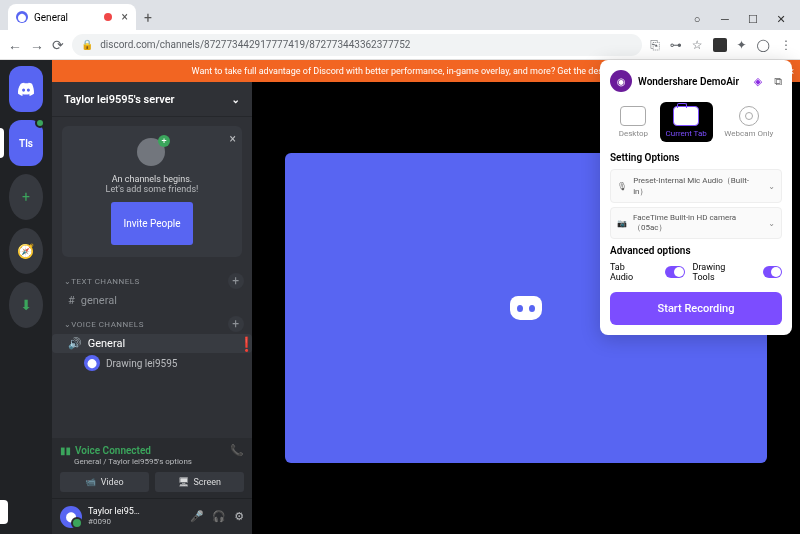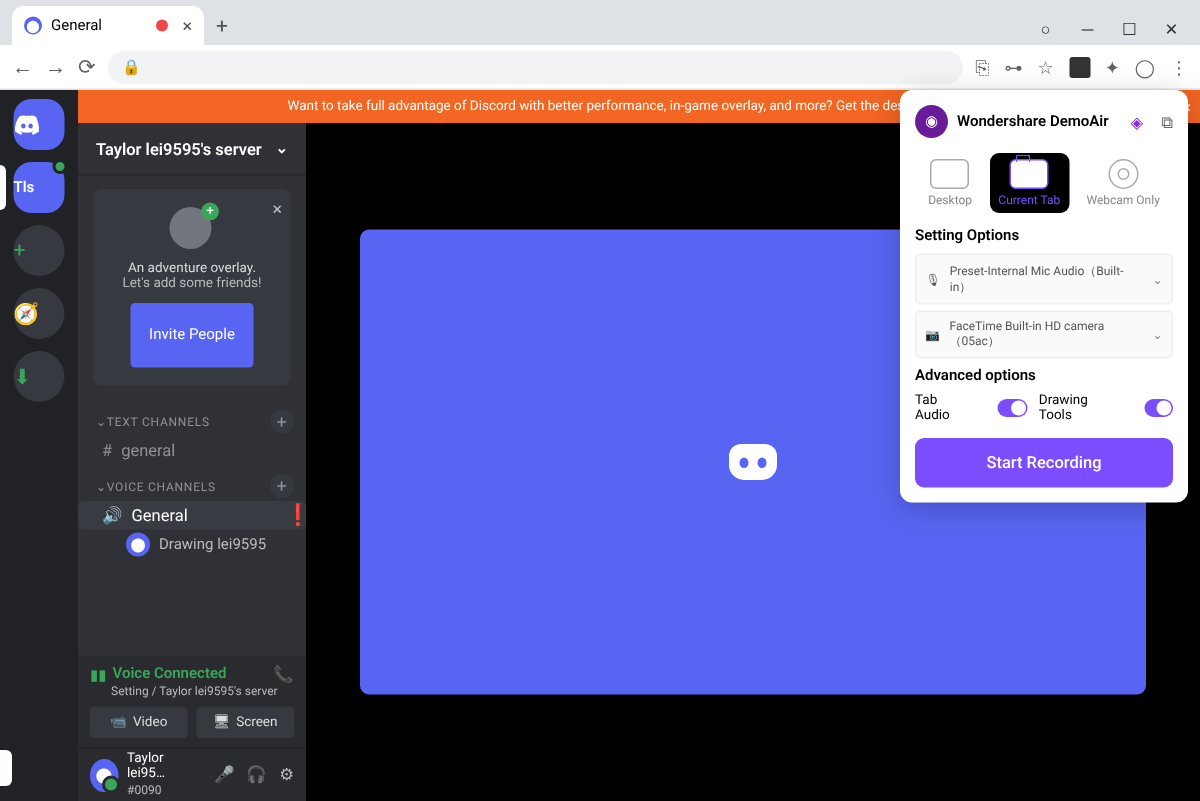--- a/index.html
+++ b/index.html
@@ -22,28 +22,28 @@
 .tbicons .icon { font-size: 12px; }
 .ext-icon { width: 14px; height: 14px; background: #333; border-radius: 2px; }
 
 
 .discord { height: 474px; display: flex; background: #202225; position: relative; }
 .banner { position: absolute; top: 0; left: 52px; right: 0; height: 22px; background: #f26522; color: #fff; font-size: 9px; display: flex; align-items: center; justify-content: center; z-index: 1; gap: 6px; }
 .banner .apple, .banner .win { font-size: 10px; }
 .banner .close { position: absolute; right: 6px; color: #fff; font-size: 11px; }
 
 .serverbar { width: 52px; background: #202225; display: flex; flex-direction: column; align-items: center; padding-top: 6px; gap: 8px; }
-.srv { width: 34px; height: 34px; border-radius: 50%; background: #36393f; display: flex; align-items: center; justify-content: flex-start; color: #dcddde; font-size: 14px; cursor: pointer; }
+.srv { width: 34px; height: 46px; border-radius: 50%; background: #36393f; display: flex; align-items: center; justify-content: center; color: #dcddde; font-size: 14px; cursor: pointer; }
 .srv.home { background: #5865f2; color: #fff; border-radius: 12px; }
 .srv.active { border-radius: 12px; background: #5865f2; color: #fff; font-size: 10px; font-weight: 600; position: relative; }
 .srv.active::before { content: ""; position: absolute; left: -9px; width: 4px; height: 30px; background: #fff; border-radius: 0 4px 4px 0; }
 .srv.green { color: #3ba55c; }
 .srv .badge-dot { position: absolute; top: -2px; right: -2px; width: 10px; height: 10px; background: #3ba55c; border: 2px solid #202225; border-radius: 50%; }
 
-.channels { width: 152px; background: #2f3136; display: flex; flex-direction: column; position: relative; }
+.channels { width: 200px; background: #2f3136; display: flex; flex-direction: column; position: relative; }
 .chan-header { margin-top: 22px; height: 34px; display: flex; align-items: center; padding: 0 12px; color: #fff; font-size: 11px; font-weight: 600; box-shadow: 0 1px 0 rgba(0,0,0,0.2); cursor: pointer; }
 .chan-header .chev { margin-left: auto; font-size: 10px; }
 
 .invite-card { margin: 10px; background: #36393f; border-radius: 6px; padding: 12px 10px; position: relative; text-align: center; }
 .invite-card .close { position: absolute; top: 6px; right: 6px; color: #b9bbbe; font-size: 12px; cursor: pointer; }
 .invite-card .moon { width: 30px; height: 30px; margin: 0 auto 6px; position: relative; }
 .invite-card .moon-body { width: 28px; height: 28px; background: #72767d; border-radius: 50%; }
 .invite-card .plus-badge { position: absolute; top: -3px; right: -3px; width: 12px; height: 12px; background: #3ba55c; border-radius: 50%; color: #fff; font-size: 9px; display: flex; align-items: center; justify-content: center; }
 .invite-card .txt1 { color: #dcddde; font-size: 9px; }
 .invite-card .txt2 { color: #b9bbbe; font-size: 9px; margin-bottom: 8px; }
@@ -132,20 +132,21 @@
     <span>✕</span>
   </div>
 </div>
 
 <div class="toolbar">
   <span class="nav-icon">←</span>
   <span class="nav-icon">→</span>
   <span class="nav-icon">⟳</span>
   <div class="addressbar">
     <span>🔒</span>
+    <span>discord.com/channels/872773442917777419/872773443362377752</span>
   </div>
   <div class="tbicons">
     <span class="icon">⎘</span>
     <span class="icon">⊶</span>
     <span class="icon">☆</span>
     <span class="ext-icon"></span>
     <span class="icon">✦</span>
     <span class="icon">◯</span>
     <span class="icon">⋮</span>
   </div>
@@ -178,21 +179,21 @@
     <div class="chan-header">
       <span>Taylor lei9595's server</span>
       <span class="chev">⌄</span>
     </div>
     <div class="invite-card">
       <span class="close">×</span>
       <div class="moon">
         <div class="moon-body"></div>
         <div class="plus-badge">+</div>
       </div>
-      <div class="txt1">An adventure overlay.</div>
+      <div class="txt1">An channels begins.</div>
       <div class="txt2">Let's add some friends!</div>
       <button class="invite-btn">Invite People</button>
     </div>
     <div class="section">
       <span>⌄ </span>
       <span>TEXT CHANNELS</span>
       <span class="plus">+</span>
     </div>
     <div class="channel">
       <span>#</span>
@@ -212,21 +213,21 @@
       <span class="avatar">⬤</span>
       <span>Drawing lei9595</span>
     </div>
 
     <div class="voice-panel">
       <div class="vp-status">
         <span class="sig">▮▮</span>
         <span class="label">Voice Connected</span>
         <span class="disc">📞</span>
       </div>
-      <div class="vp-sub">Setting / Taylor lei9595's server</div>
+      <div class="vp-sub">General / Taylor lei9595's options</div>
       <div class="vp-btns">
         <button class="vp-btn">
             <span>📹</span>
             <span>Video</span>
           </button>
         <button class="vp-btn">
             <span>🖥</span>
             <span>Screen</span>
           </button>
       </div>

